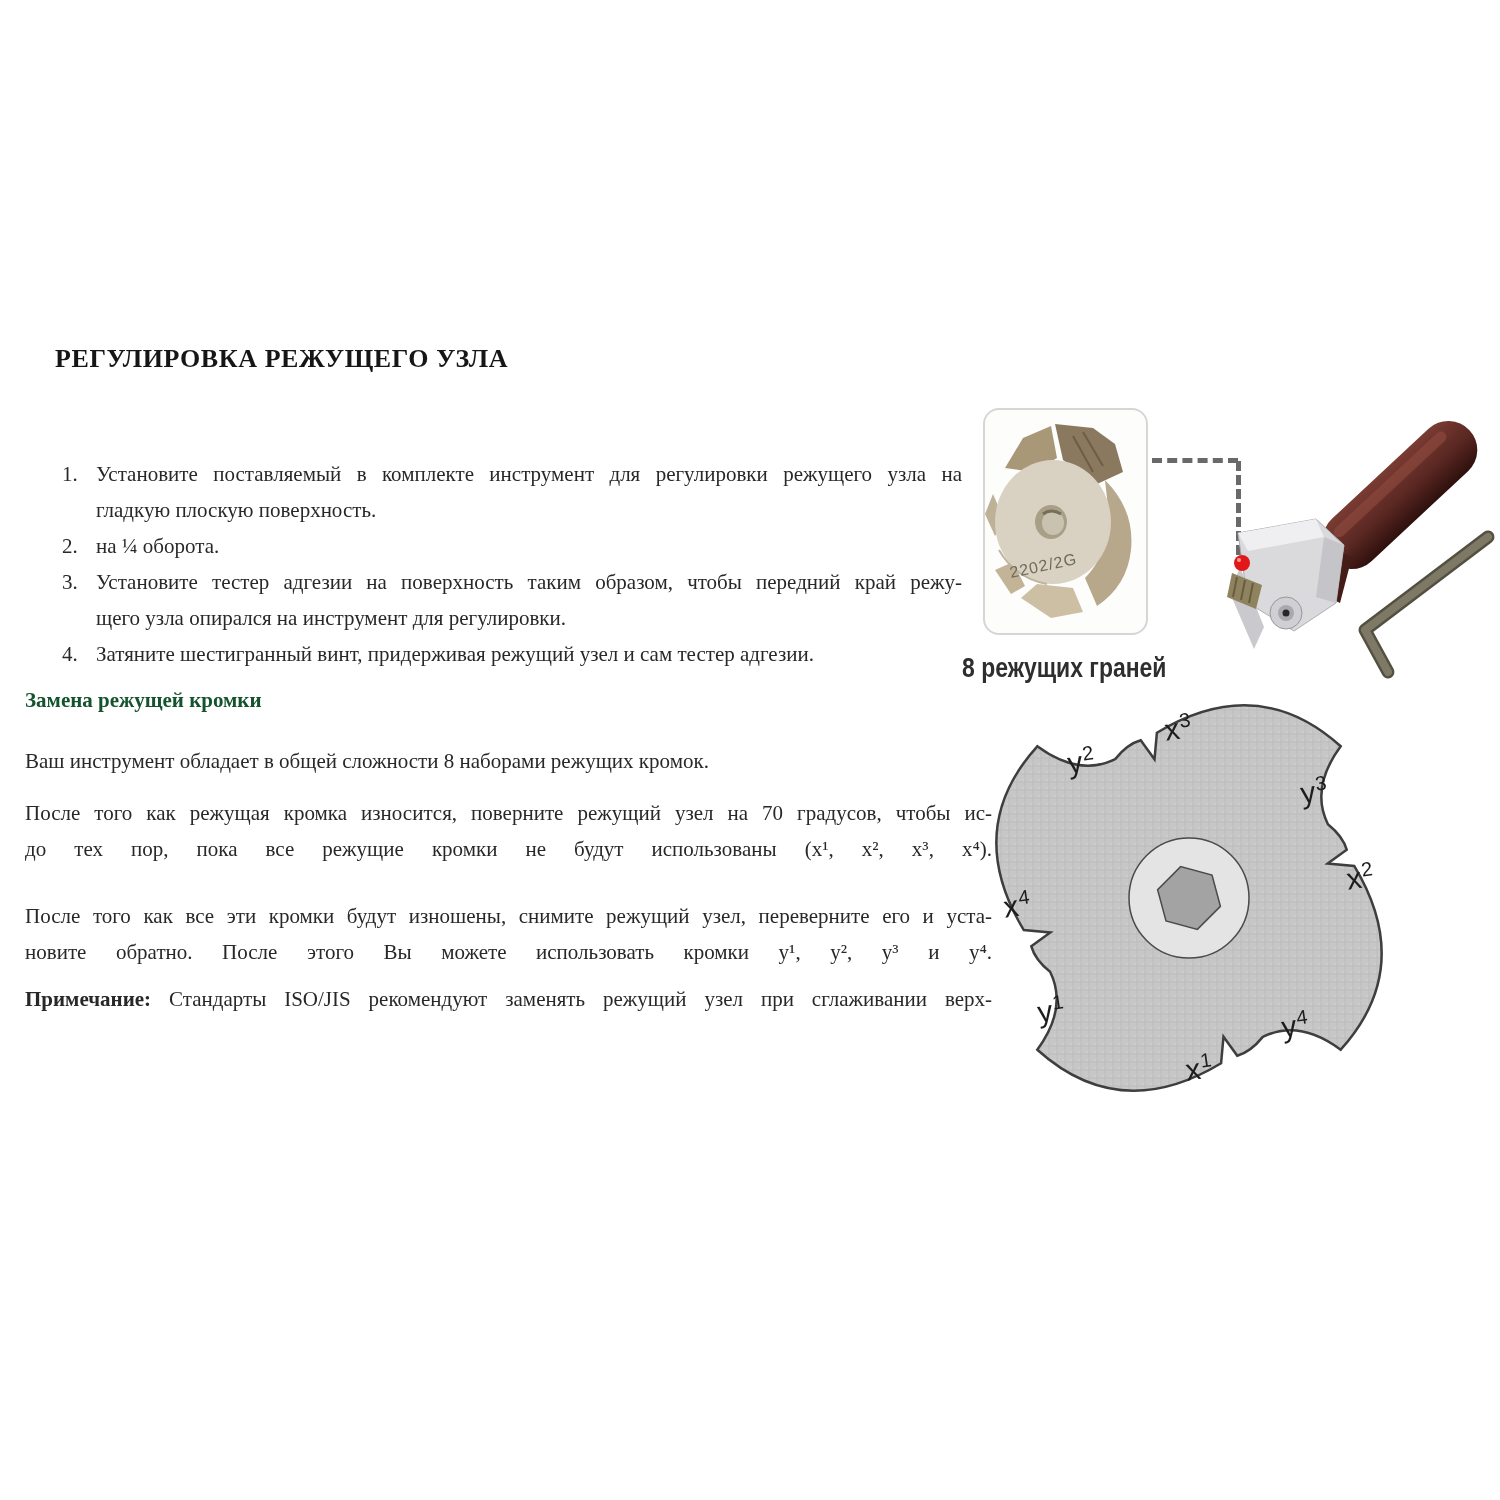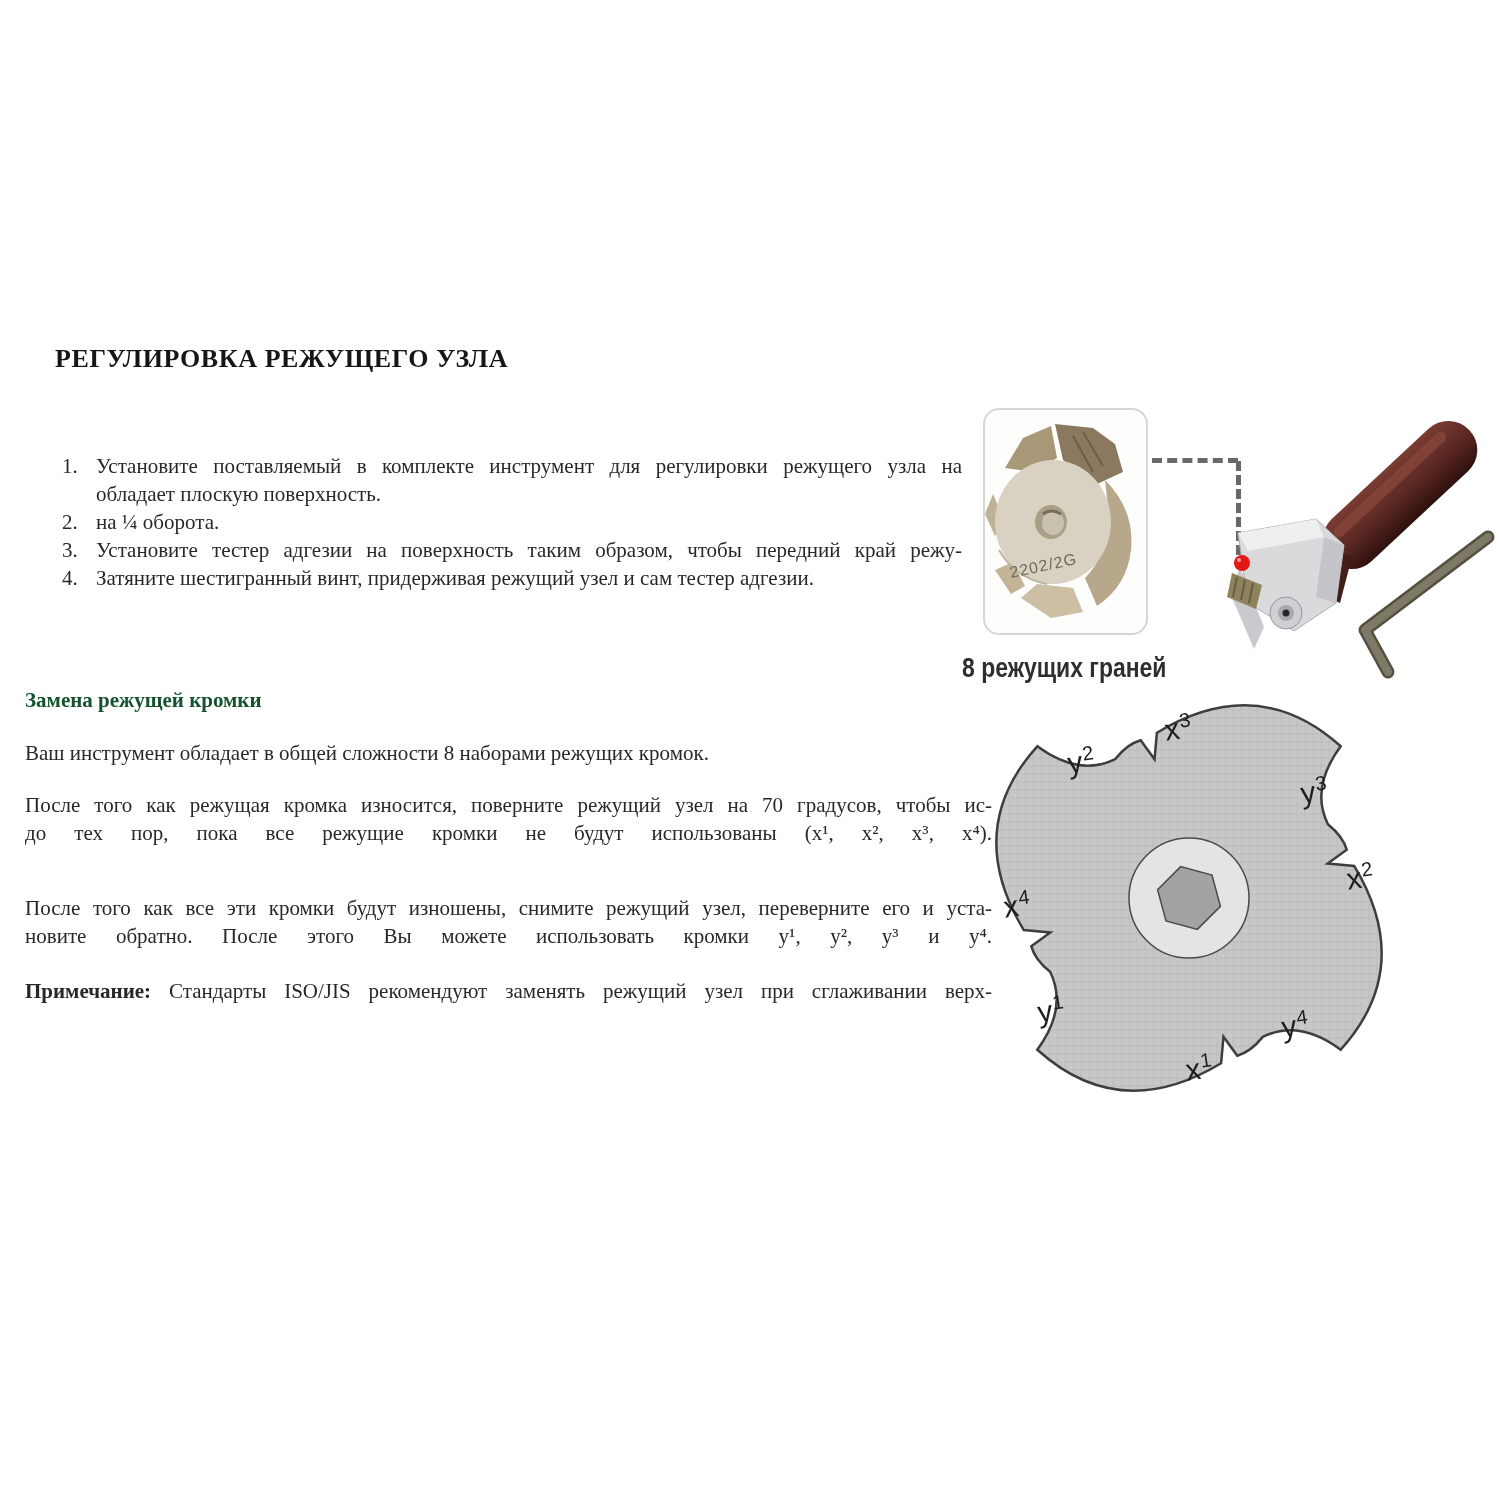--- a/index.html
+++ b/index.html
@@ -5,21 +5,21 @@
   html,body{margin:0;padding:0;background:#fff;}
   .page{position:relative;width:1500px;height:1140px;background:#ffffff;overflow:hidden;
         font-family:"Liberation Serif","DejaVu Serif",serif;color:#282828;border-radius:16px;}
 
   
   .title{position:absolute;left:55px;top:344px;margin:0;font-size:26px;font-weight:bold;
          letter-spacing:.6px;color:#161616;}
   .steps{position:absolute;left:60px;top:452px;width:902px;}
   .step{position:relative;padding-left:36px;}
   .num{position:absolute;left:2px;top:0;font-size:21px;line-height:28px;}
-  .ln{font-size:21px;line-height:28px;}
+  .ln{font-size:21px;line-height:28px;margin-top:8px;}
   .jl{text-align:justify;text-align-last:justify;}
   .h2{position:absolute;left:25px;top:688px;margin:0;font-size:21px;font-weight:bold;color:#14532d;}
   .para{position:absolute;left:25px;width:967px;}
   .note-label{font-weight:bold;}
 
   
   .wheel-frame{position:absolute;left:983px;top:408px;width:165px;height:227px;background:#fdfdfc;
                border:2px solid #d6d6d4;border-radius:16px;box-sizing:border-box;overflow:hidden;}
   .wheel-frame svg{display:block;width:161px;height:223px;}
 
@@ -43,29 +43,30 @@
 <body>
 
 <div class="page">
 
   <h1 class="title">РЕГУЛИРОВКА РЕЖУЩЕГО УЗЛА</h1>
 
   <div class="steps">
     <div class="step">
       <span class="num">1.</span>
       <div class="ln jl">Установите поставляемый в комплекте инструмент для регулировки режущего узла на</div>
-      <div class="ln">обладает плоскую поверхность.</div>
+      <div class="ln">гладкую плоскую поверхность.</div>
     </div>
     <div class="step">
       <span class="num">2.</span>
       <div class="ln">на ¼ оборота.</div>
     </div>
     <div class="step">
       <span class="num">3.</span>
       <div class="ln jl">Установите тестер адгезии на поверхность таким образом, чтобы передний край режу-</div>
+      <div class="ln">щего узла опирался на инструмент для регулировки.</div>
     </div>
     <div class="step">
       <span class="num">4.</span>
       <div class="ln">Затяните шестигранный винт, придерживая режущий узел и сам тестер адгезии.</div>
     </div>
   </div>
 
   <h2 class="h2">Замена режущей кромки</h2>
 
   <div class="para" style="top:739px">

